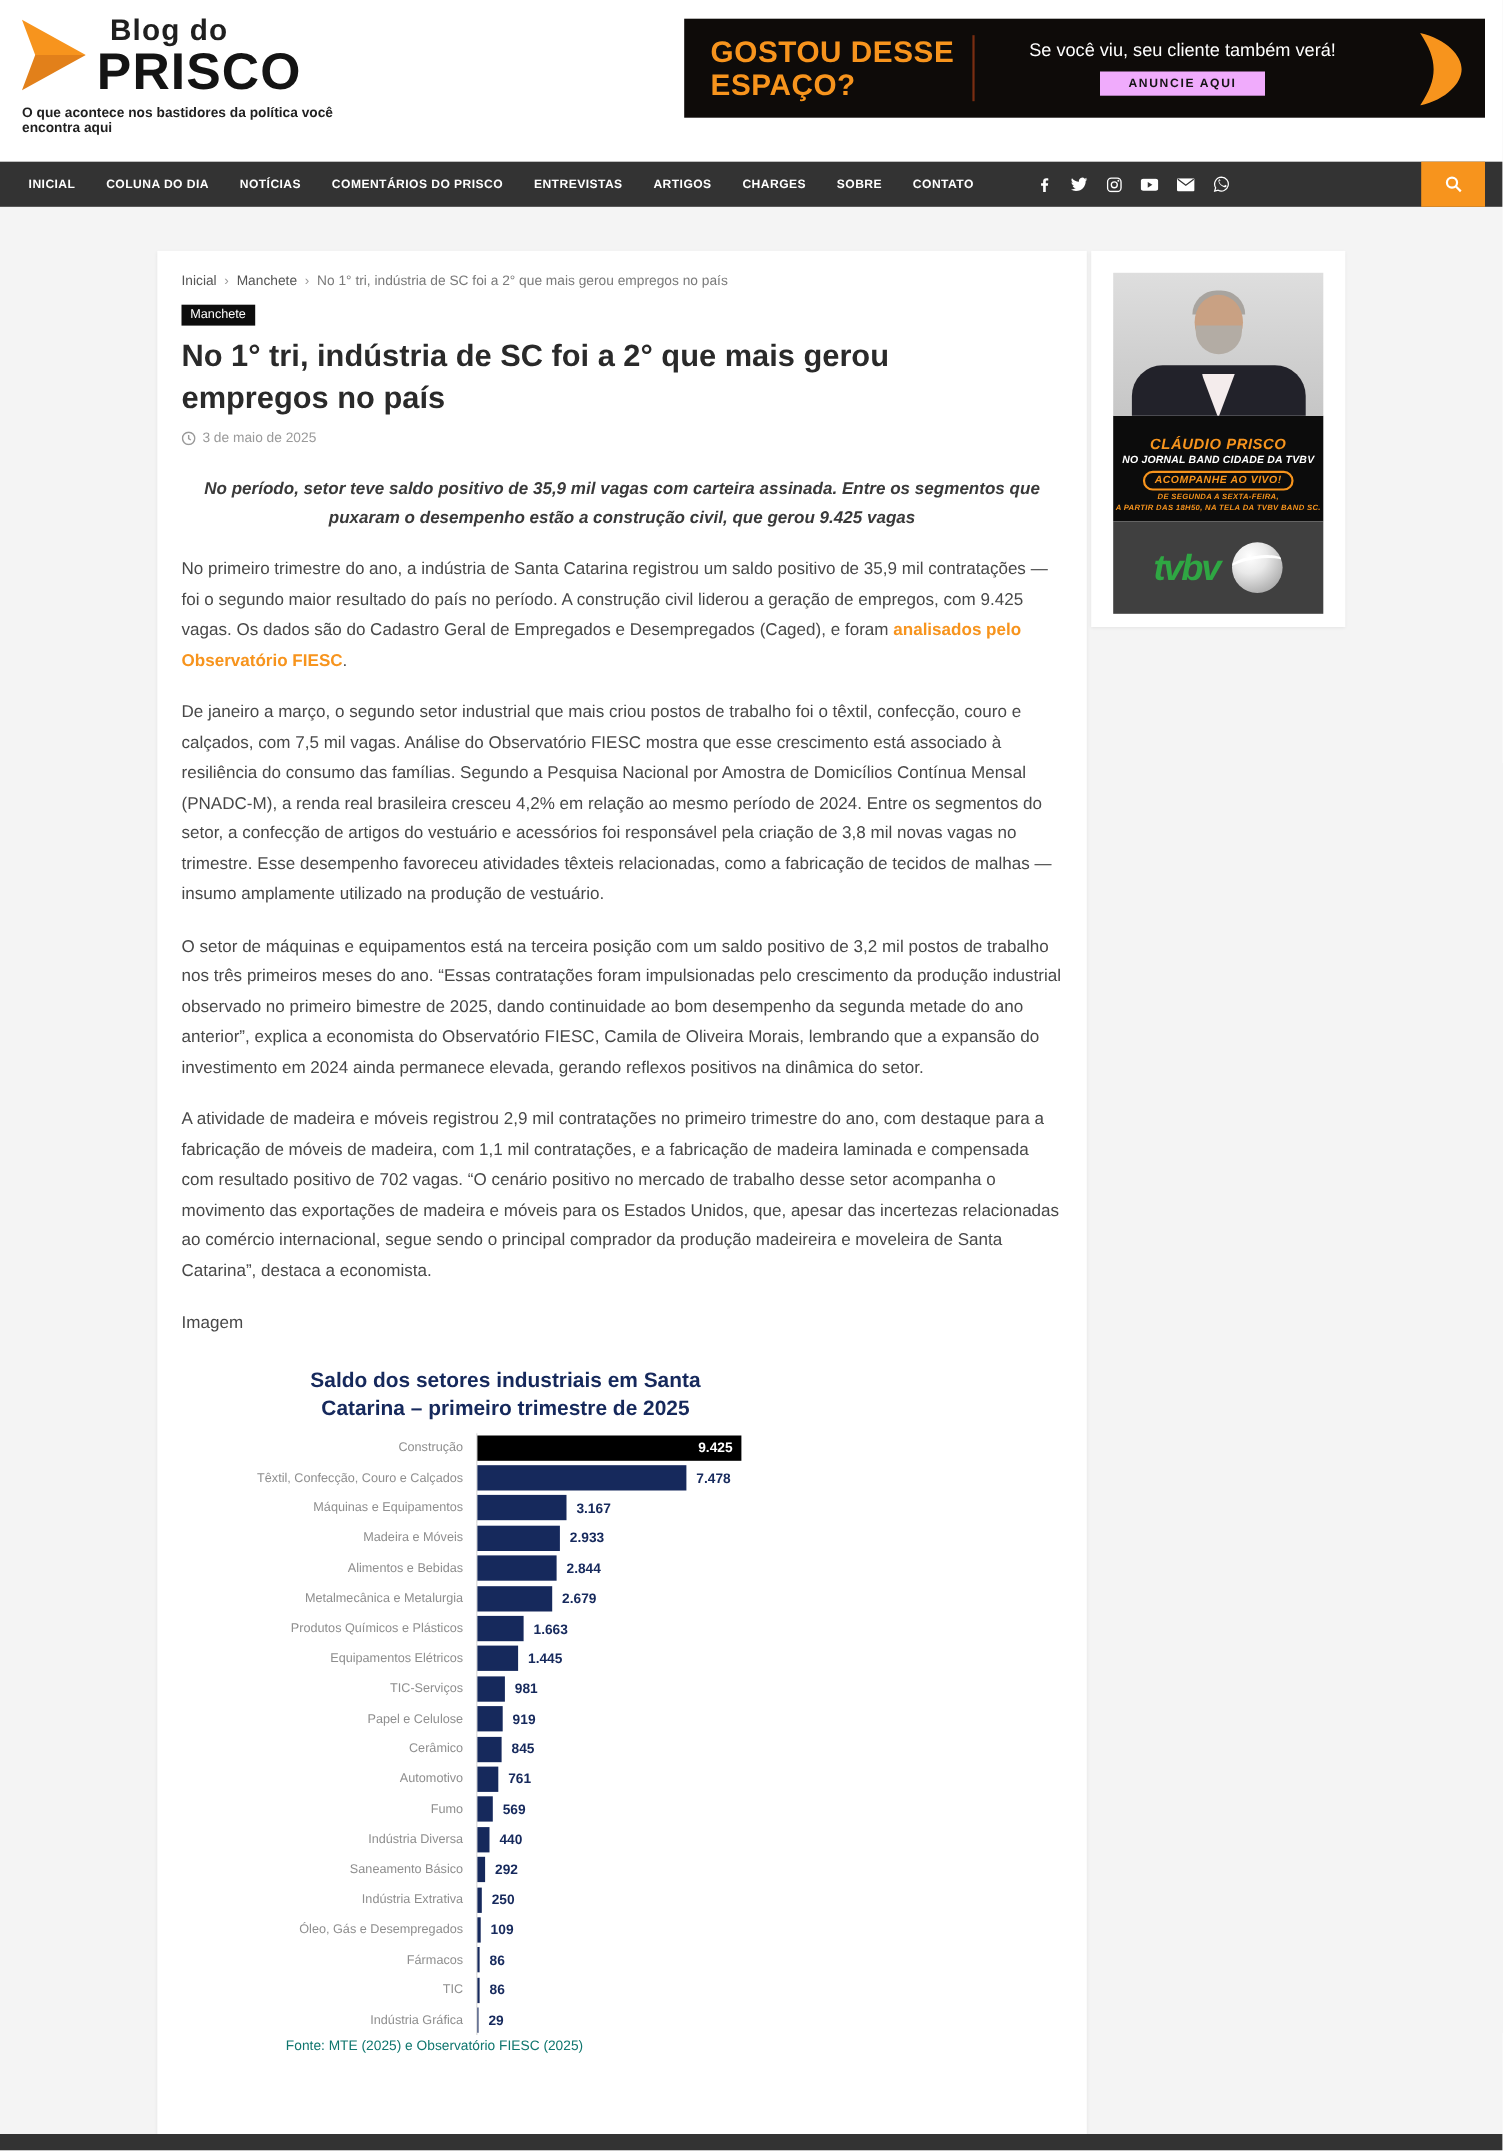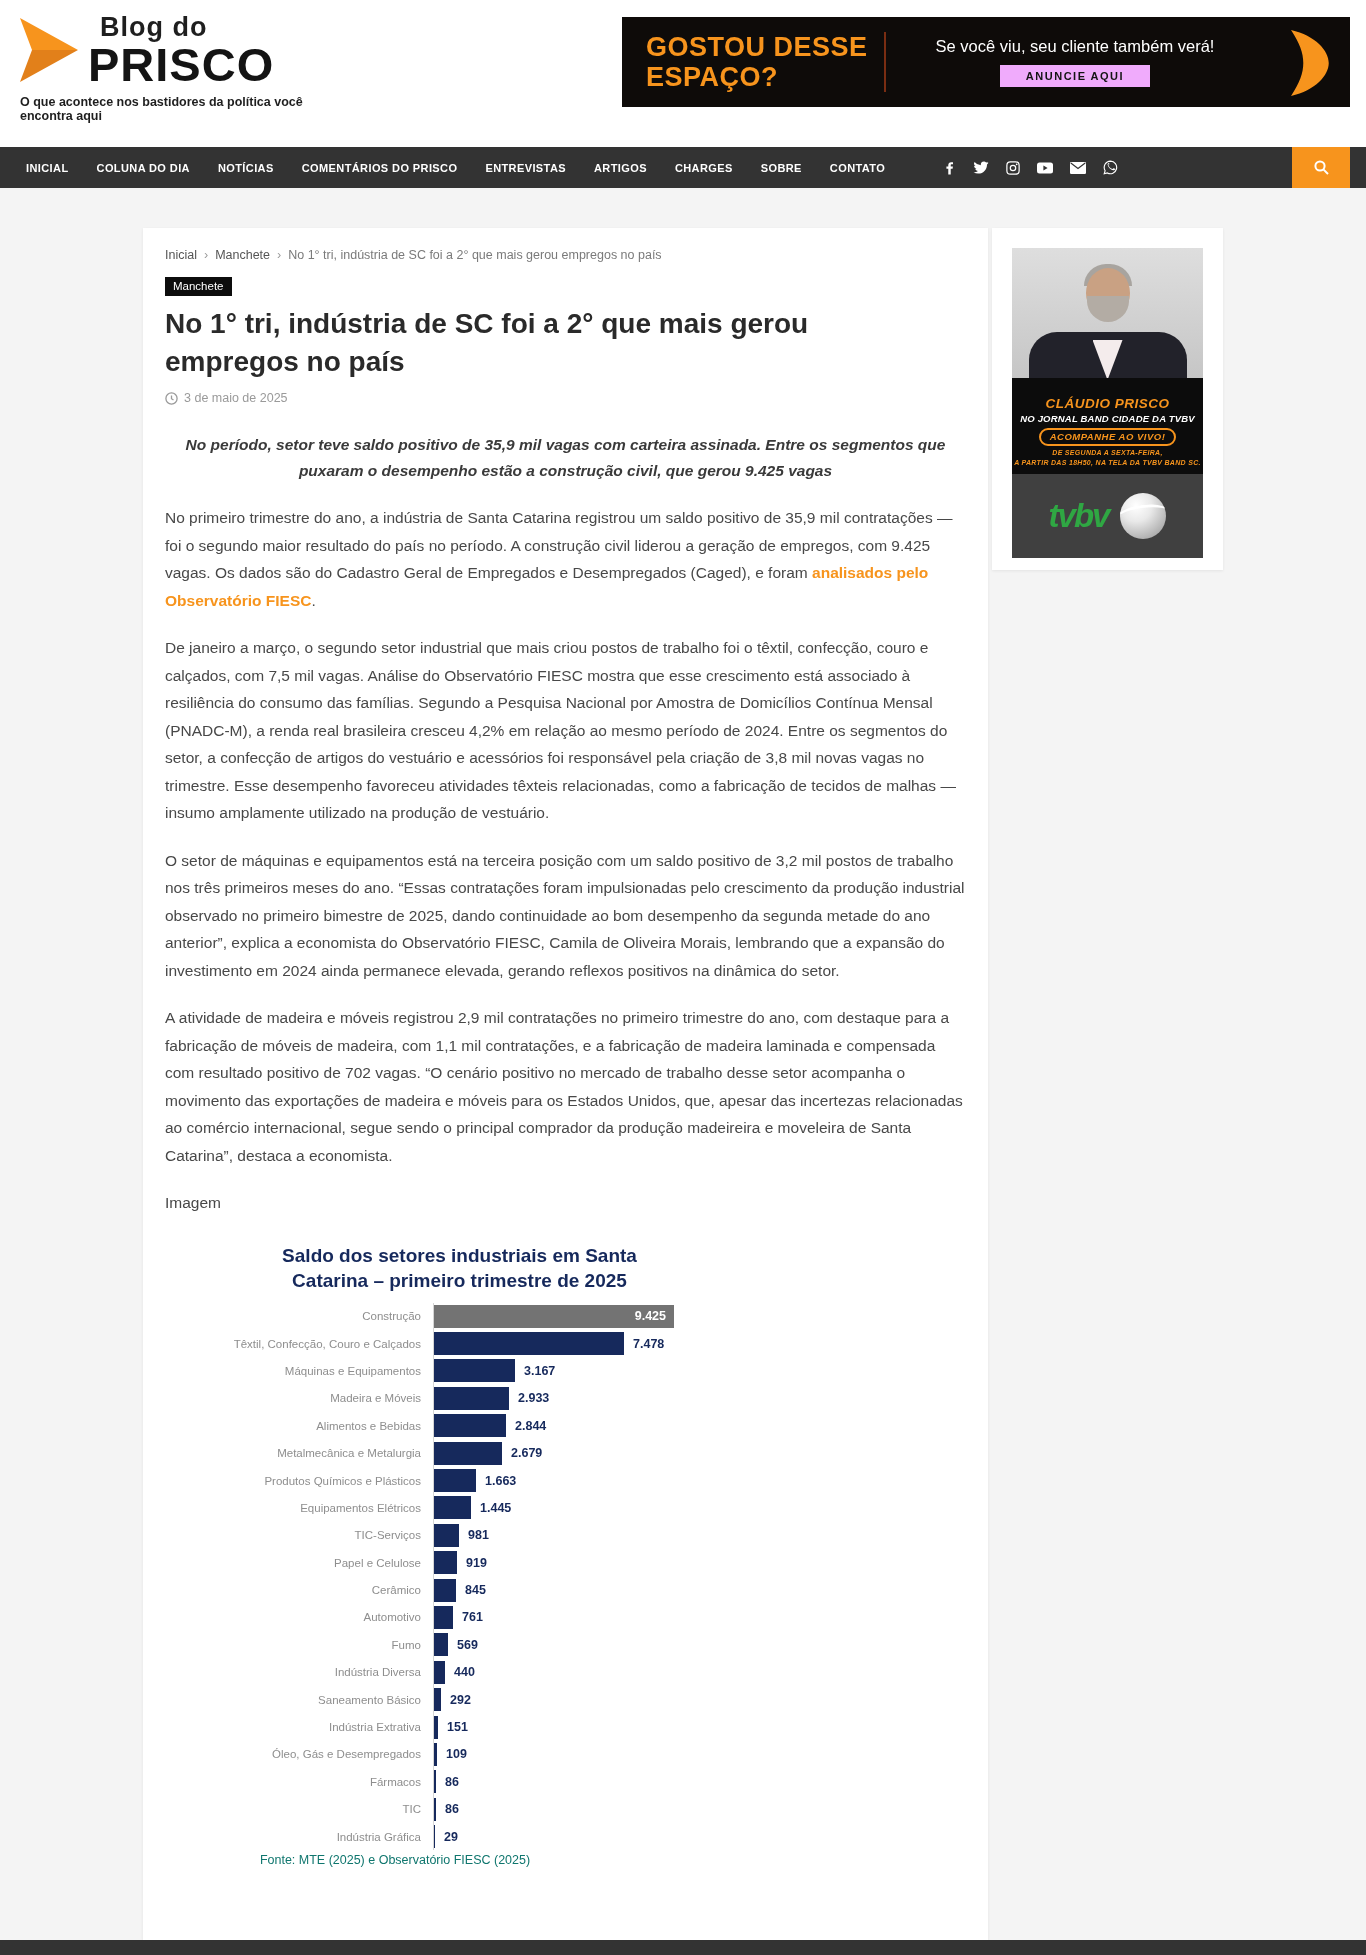--- a/index.html
+++ b/index.html
@@ -230,21 +230,21 @@
   <p class="para">Imagem</p>
 
   
   <div class="chart">
     <div class="chart-title">Saldo dos setores industriais em Santa Catarina – primeiro trimestre de 2025</div>
 
     <div class="chart-rows">
       <div class="crow">
         <div class="clabel">Construção</div>
         <div class="cbars">
-            <div class="cbar cbar--labeled" style="width: 240px; background: #737373;">
+            <div class="cbar cbar--labeled" style="width: 240px; background: #000000;">
               <span class="cvalue-in">9.425</span>
             </div>
           </div>
       </div>
       <div class="crow">
         <div class="clabel">Têxtil, Confecção, Couro e Calçados</div>
         <div class="cbars">
             <div class="cbar" style="width: 190px; background: rgb(22, 41, 92);"></div>
             <span class="cvalue">7.478</span>
           </div>
@@ -337,21 +337,21 @@
         <div class="clabel">Saneamento Básico</div>
         <div class="cbars">
             <div class="cbar" style="width: 7px; background: rgb(22, 41, 92);"></div>
             <span class="cvalue">292</span>
           </div>
       </div>
       <div class="crow">
         <div class="clabel">Indústria Extrativa</div>
         <div class="cbars">
             <div class="cbar" style="width: 4px; background: rgb(22, 41, 92);"></div>
-            <span class="cvalue">151</span>
+            <span class="cvalue">250</span>
           </div>
       </div>
       <div class="crow">
         <div class="clabel">Óleo, Gás e Desempregados</div>
         <div class="cbars">
             <div class="cbar" style="width: 3px; background: rgb(22, 41, 92);"></div>
             <span class="cvalue">109</span>
           </div>
       </div>
       <div class="crow">

